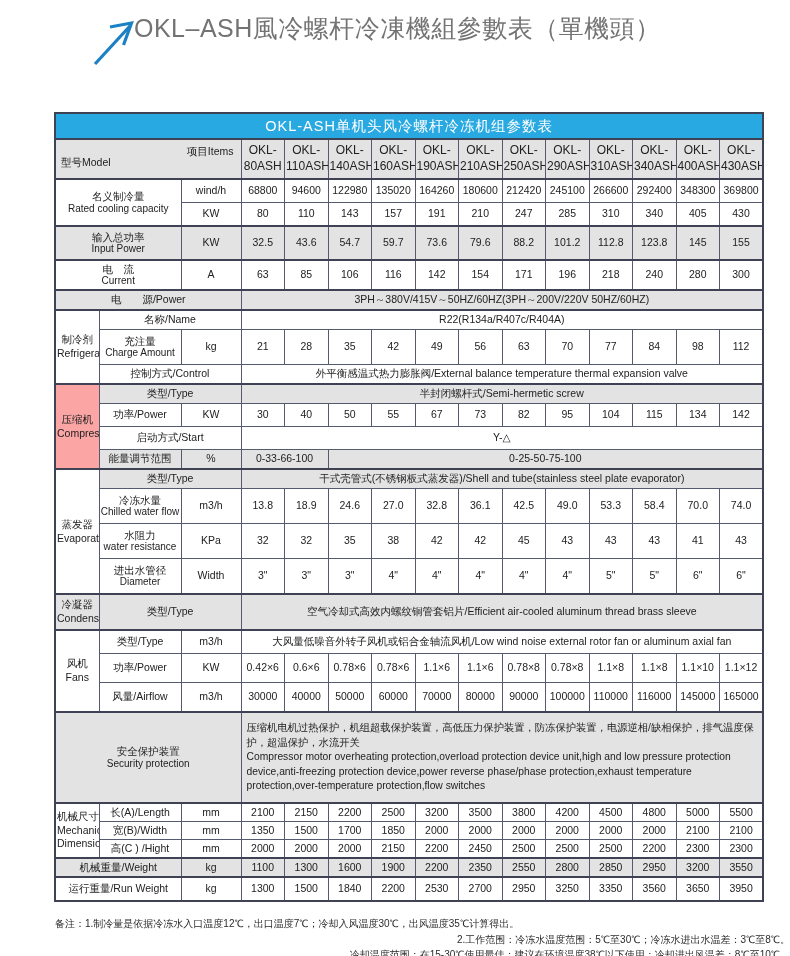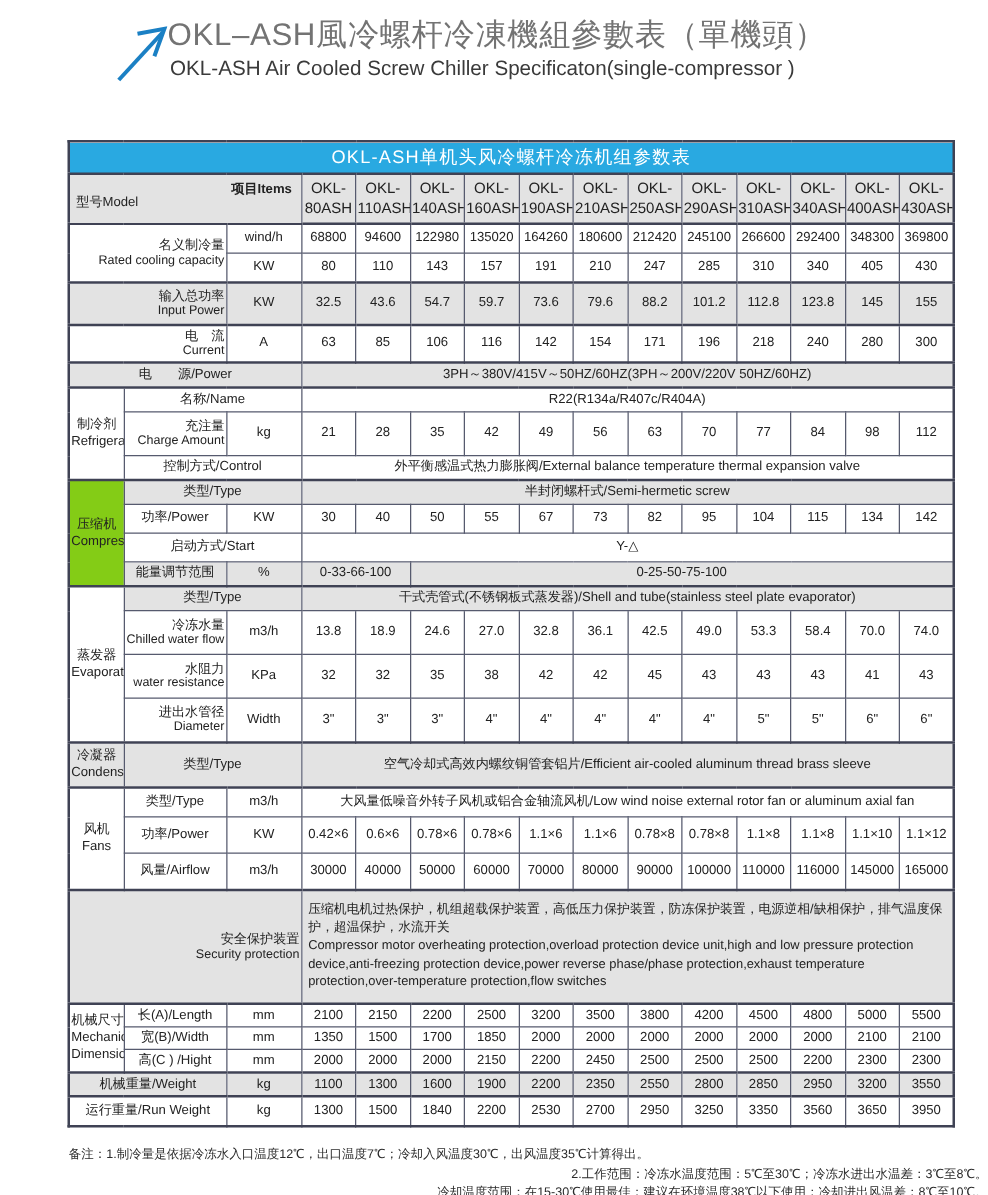--- a/index.html
+++ b/index.html
@@ -8,23 +8,23 @@
   .arrow-logo{position:absolute;left:88px;top:14px;}
   .title-cn{margin-left:134px;font-size:25px;letter-spacing:0.5px;color:#737373;line-height:32px;white-space:nowrap;}
   .title-en{margin-left:136px;font-size:16.5px;color:#3a3a3a;line-height:22px;white-space:nowrap;}
   table.spec{border-collapse:collapse;table-layout:fixed;width:708px;margin:22px 0 0 54px;border:2px solid #3f4254;}
   .spec td,.spec th{border:1px solid #565a6e;font-size:10.5px;font-weight:normal;text-align:center;vertical-align:middle;padding:1px 1px;line-height:1.25;overflow:hidden;}
   tr.sec>td,tr.sec>th{border-top:2px solid #3f4254;}
   tr.g>td,tr.g>th{background:#e3e3e3;}
   td.banner{background:#29a9e1;color:#ffffff;font-size:14.5px;height:22px;letter-spacing:1px;border-bottom:0;}
   th.diag{position:relative;background:#e3e3e3 linear-gradient(to bottom right,transparent calc(50% - 0.7px),#565a6e calc(50% - 0.7px),#565a6e calc(50% + 0.7px),transparent calc(50% + 0.7px));height:36px;}
   .diag .m{position:absolute;left:5px;bottom:9px;font-size:10.5px;}
-  .diag .i{position:absolute;right:7px;top:5px;font-size:10.5px;font-weight:bold;}
+  .diag .i{position:absolute;right:7px;top:5px;font-size:10.5px;}
   th.model-th div{line-height:1.3;font-size:12px;}
-  .lbl2 div{line-height:1.2;text-align:right;}
+  .lbl2 div{line-height:1.2;}
   .lbl2 .en{font-size:10px;}
   .grp{font-size:9px;white-space:nowrap;}
   .grp div{line-height:1.3;}
   .unit{font-size:10px;}
   td.ltext{text-align:left;padding:8px 5px;line-height:1.42;font-size:10.3px;}
   tr.h21>td{height:20px;} tr.h18>td{height:16px;} tr.h22>td{height:20px;}
   tr.h28>td{height:26px;} tr.h32>td{height:30px;} tr.h34>td{height:32px;}
   tr.h17>td{height:15px;}
   .notes{margin:14px 0 0 55px;font-size:10px;color:#2b2b2b;}
   .notes div{line-height:15.6px;white-space:nowrap;}
@@ -32,21 +32,20 @@
 </style>
 </head>
 <body>
 
 <div class="title-wrap">
   <svg class="arrow-logo" width="46" height="54" viewBox="0 0 46 54">
     <line x1="7" y1="50" x2="42" y2="12" stroke="#1b80c4" stroke-width="3.2"></line>
     <polyline points="22,13 43.5,9 35.5,31" fill="none" stroke="#1b80c4" stroke-width="3.2"></polyline>
   </svg>
   <div class="title-cn">OKL–ASH風冷螺杆冷凍機組參數表（單機頭）</div>
-  <div class="title-en">OKL-ASH Air Cooled Screw Chiller Specificaton(single-compressor )</div>
 </div>
 
 <table class="spec">
 <colgroup>
   <col style="width:44px">
       <col style="width:82px">
       <col style="width:60px">
   <col span="12" style="width:43.5px">
 </colgroup>
 <tbody>
@@ -214,21 +213,21 @@
         <td>84</td>
         <td>98</td>
         <td>112</td>
       </tr>
   <tr class="h18">
     <td colspan="2">控制方式/Control</td>
     <td colspan="12">外平衡感温式热力膨胀阀/External balance temperature thermal expansion valve</td>
   </tr>
 
   <tr class="sec g h18">
-    <td class="grp" rowspan="4" style="background:#84cc16">
+    <td class="grp" rowspan="4" style="background:#fca5a5">
       <div>压缩机</div>
       <div>Compressor</div>
     </td>
     <td colspan="2">类型/Type</td>
     <td colspan="12">半封闭螺杆式/Semi-hermetic screw</td>
   </tr>
   <tr class="h22">
     <td>功率/Power</td>
     <td class="unit">KW</td>
   <td>30</td>

